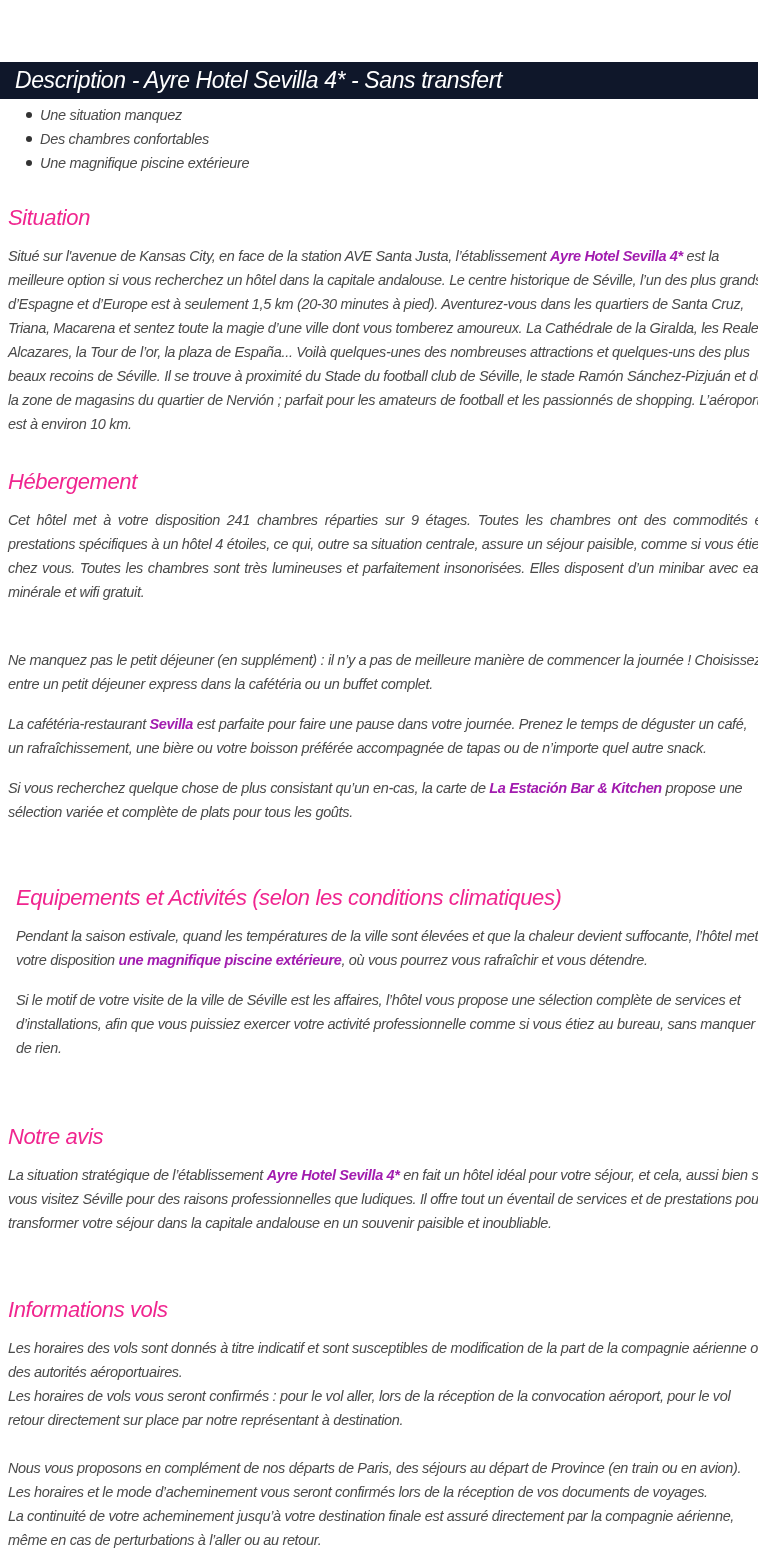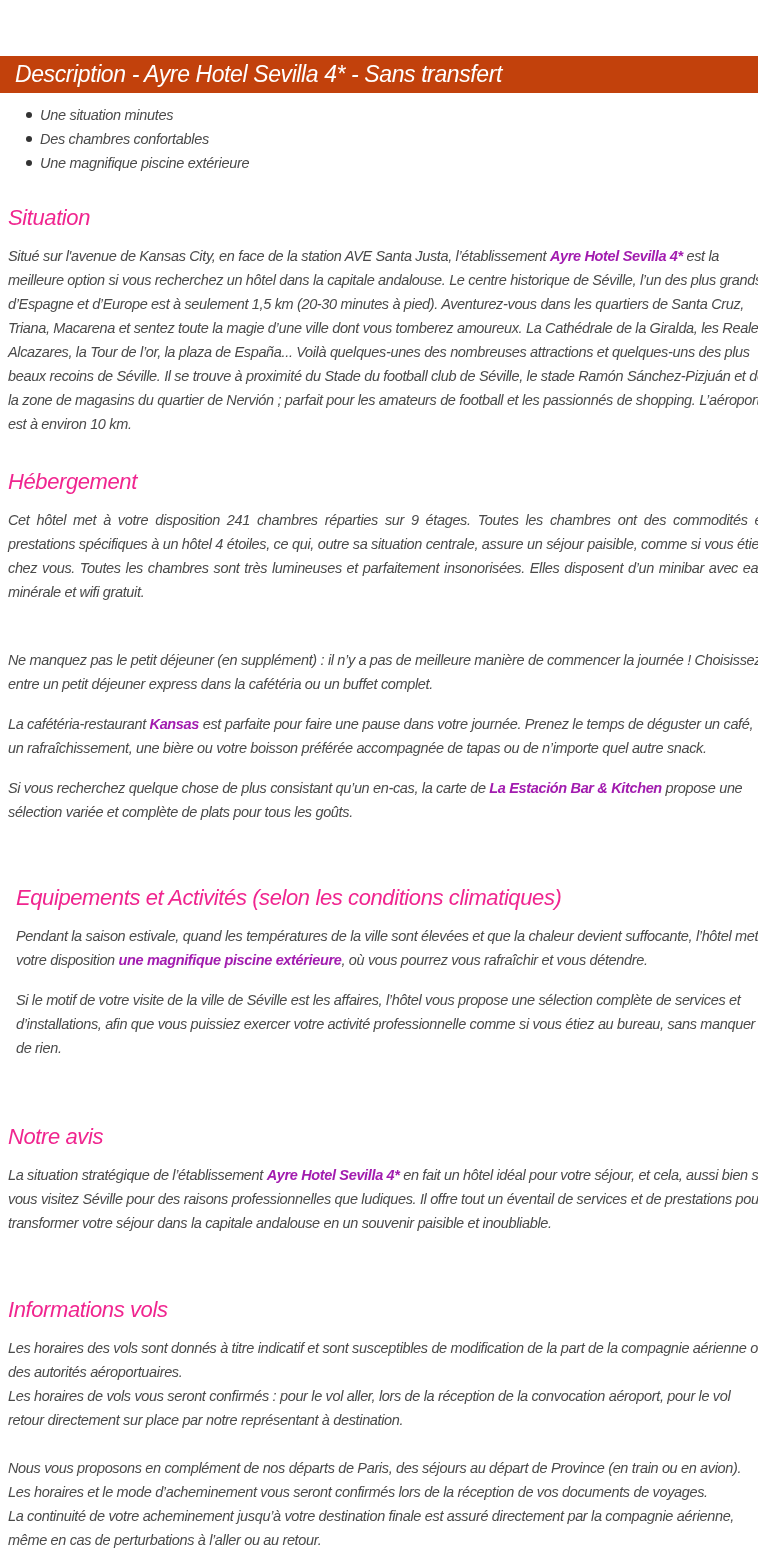--- a/index.html
+++ b/index.html
@@ -11,24 +11,24 @@
       width: 758px;
       height: 1551px;
       overflow: hidden;
       font-family: "Liberation Sans", "DejaVu Sans", sans-serif;
       color: #4a4a4a;
       position: relative;
     }
     .title-bar {
       position: absolute;
       left: 0;
-      top: 56px;
+      top: 62px;
       width: 758px;
       height: 37px;
-      background: #c2410c;
+      background: #0f172a;
       box-sizing: border-box;
       padding-left: 15px;
     }
     .title-bar h1 {
       margin: 0;
       font-size: 23px;
       line-height: 37px;
       font-style: italic;
       font-weight: normal;
       color: #ffffff;
@@ -93,38 +93,38 @@
     .gap12 { margin-top: 12px !important; }
   </style>
 </head>
 <body>
 
 <div class="title-bar">
   <h1>Description - Ayre Hotel Sevilla 4* - Sans transfert</h1>
 </div>
 
 <ul class="bullets">
-  <li><span class="dot"></span><span>Une situation minutes</span></li>
+  <li><span class="dot"></span><span>Une situation manquez</span></li>
   <li><span class="dot"></span><span>Des chambres confortables</span></li>
   <li><span class="dot"></span><span>Une magnifique piscine extérieure</span></li>
 </ul>
 
 <div class="section" style="top:204px;">
   <h2>Situation</h2>
   <p class="gap12"><span>Situé sur l'avenue de Kansas City, en face de la station AVE Santa Justa, l’établissement </span><b>Ayre Hotel Sevilla 4*</b><span> est la meilleure option si vous recherchez un hôtel dans la capitale andalouse. Le centre historique de Séville, l’un des plus grands d’Espagne et d’Europe est à seulement 1,5 km (20-30 minutes à pied). Aventurez-vous dans les quartiers de Santa Cruz, Triana, Macarena et sentez toute la magie d’une ville dont vous tomberez amoureux. La Cathédrale de la Giralda, les Reales Alcazares, la Tour de l’or, la plaza de España... Voilà quelques-unes des nombreuses attractions et quelques-uns des plus beaux recoins de Séville. Il se trouve à proximité du Stade du football club de Séville, le stade Ramón Sánchez-Pizjuán et de la zone de magasins du quartier de Nervión ; parfait pour les amateurs de football et les passionnés de shopping. L’aéroport est à environ 10 km.</span></p>
 </div>
 
 <div class="section" style="top:468px;">
   <h2>Hébergement</h2>
   <p class="gap12 justify">Cet hôtel met à votre disposition 241 chambres réparties sur 9 étages. Toutes les chambres ont des commodités et prestations spécifiques à un hôtel 4 étoiles, ce qui, outre sa situation centrale, assure un séjour paisible, comme si vous étiez chez vous. Toutes les chambres sont très lumineuses et parfaitement insonorisées. Elles disposent d’un minibar avec eau minérale et wifi gratuit.</p>
 </div>
 
 <div class="section" style="top:636px;">
   <p class="gap12">Ne manquez pas le petit déjeuner (en supplément) : il n’y a pas de meilleure manière de commencer la journée ! Choisissez entre un petit déjeuner express dans la cafétéria ou un buffet complet.</p>
-  <p class="gap16"><span>La cafétéria-restaurant </span><b>Kansas</b><span> est parfaite pour faire une pause dans votre journée. Prenez le temps de déguster un café, un rafraîchissement, une bière ou votre boisson préférée accompagnée de tapas ou de n’importe quel autre snack.</span></p>
+  <p class="gap16"><span>La cafétéria-restaurant </span><b>Sevilla</b><span> est parfaite pour faire une pause dans votre journée. Prenez le temps de déguster un café, un rafraîchissement, une bière ou votre boisson préférée accompagnée de tapas ou de n’importe quel autre snack.</span></p>
   <p class="gap16"><span>Si vous recherchez quelque chose de plus consistant qu’un en-cas, la carte de </span><b>La Estación Bar &amp; Kitchen</b><span> propose une sélection variée et complète de plats pour tous les goûts.</span></p>
 </div>
 
 <div class="section" style="top:884px;padding-left:8px;">
   <h2>Equipements et Activités (selon les conditions climatiques)</h2>
   <p class="gap12"><span>Pendant la saison estivale, quand les températures de la ville sont élevées et que la chaleur devient suffocante, l’hôtel met à votre disposition </span><b>une magnifique piscine extérieure</b><span>, où vous pourrez vous rafraîchir et vous détendre.</span></p>
   <p class="gap16">Si le motif de votre visite de la ville de Séville est les affaires, l’hôtel vous propose une sélection complète de services et d’installations, afin que vous puissiez exercer votre activité professionnelle comme si vous étiez au bureau, sans manquer de rien.</p>
 </div>
 
 <div class="section" style="top:1092px;margin-top:31px;">

